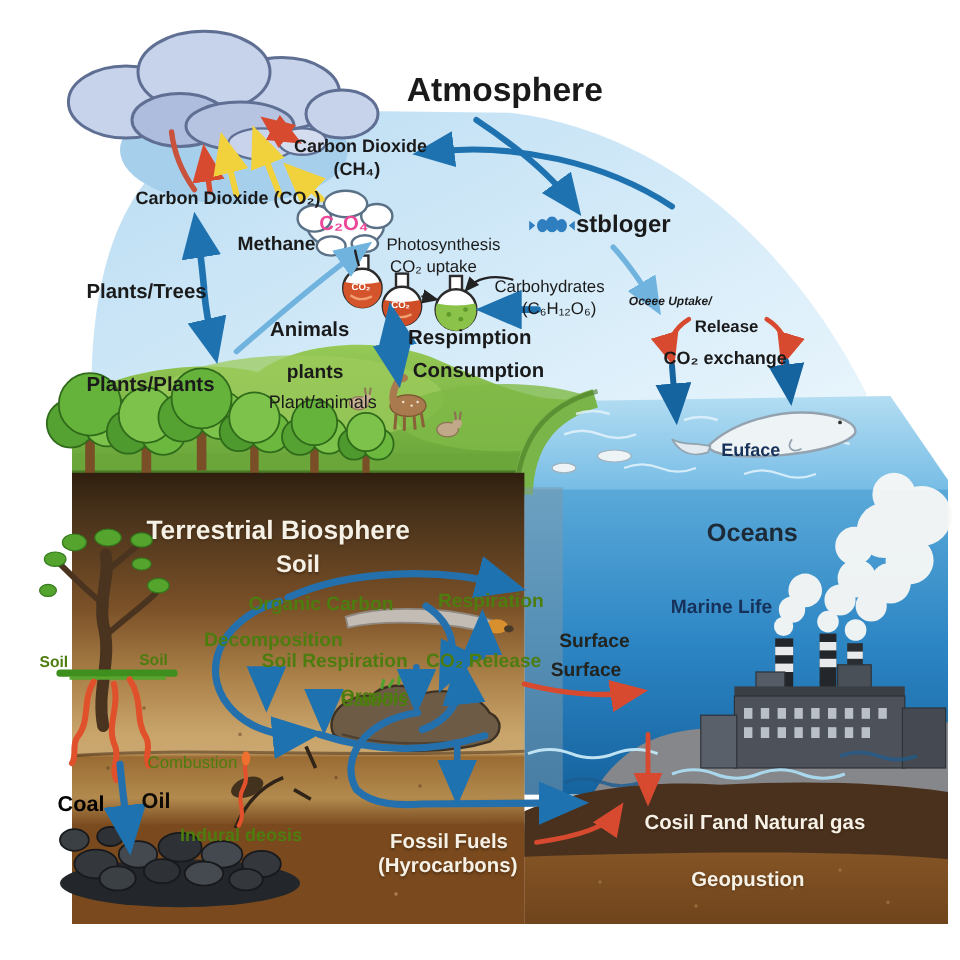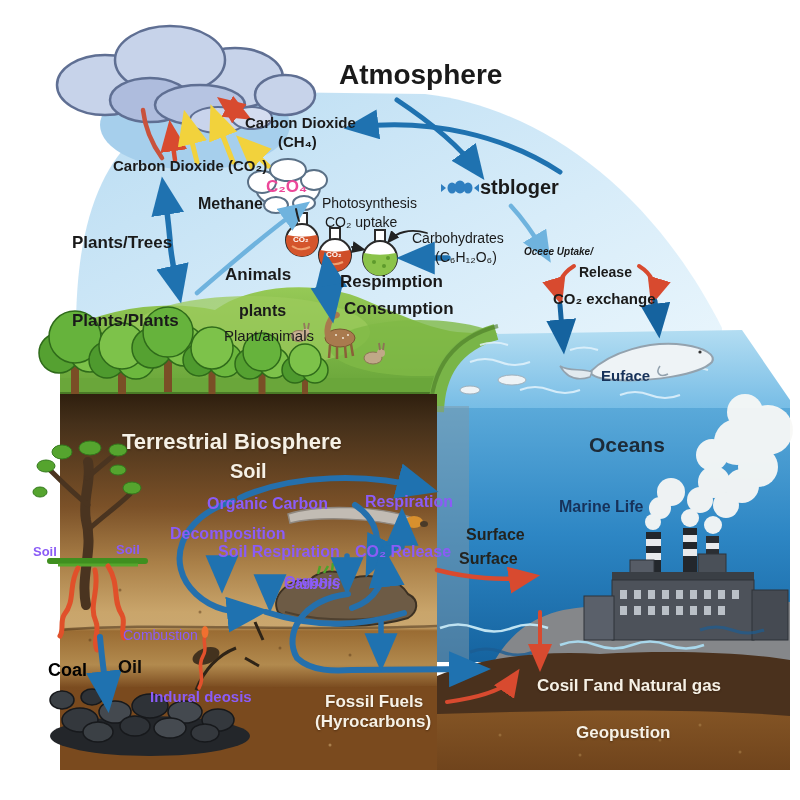--- a/index.html
+++ b/index.html
@@ -2,21 +2,21 @@
 <html><head>
 <meta charset="utf-8">
 <style>
   html,body{margin:0;padding:0;background:#ffffff;}
   #stage{position:relative;width:800px;height:800px;background:#ffffff;overflow:hidden;
          font-family:"Liberation Sans","DejaVu Sans",sans-serif;}
   #scene{position:absolute;left:0;top:0;}
   .lbl{position:absolute;white-space:nowrap;font-weight:bold;color:#1a1a1a;line-height:1.05;}
   .rg{font-weight:normal;}
   .wh{color:#f6f1e6;text-shadow:0 1px 2px rgba(40,20,5,.45);}
-  .dk{color:#8b5cf6;}
+  .dk{color:#4d7c0f;}
   .nv{color:#17325a;}
 </style>
 </head>
 <body>
 
 <div id="stage">
 
 <svg id="scene" width="800" height="800" viewBox="0 0 800 800">
   <defs>
     <linearGradient id="gSky" x1="0" y1="0" x2="1" y2="1">

